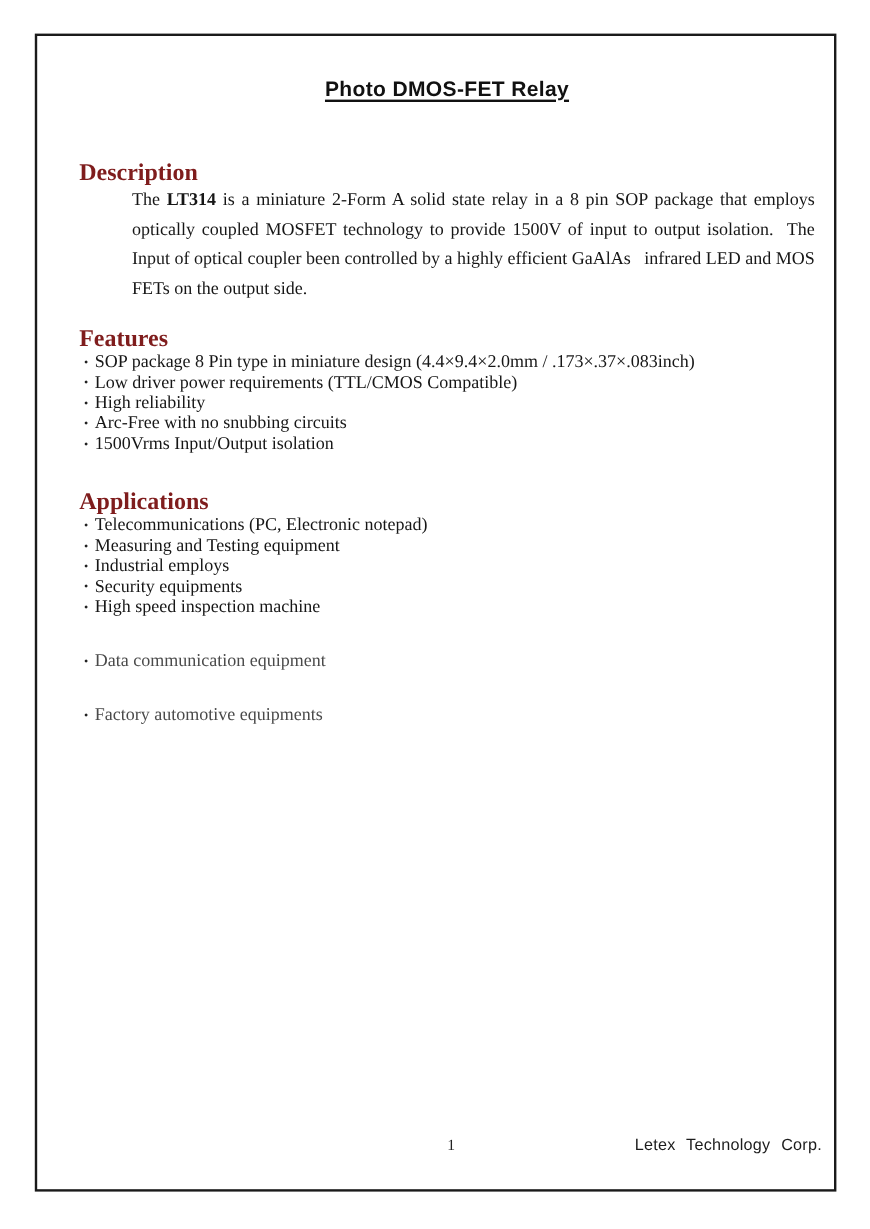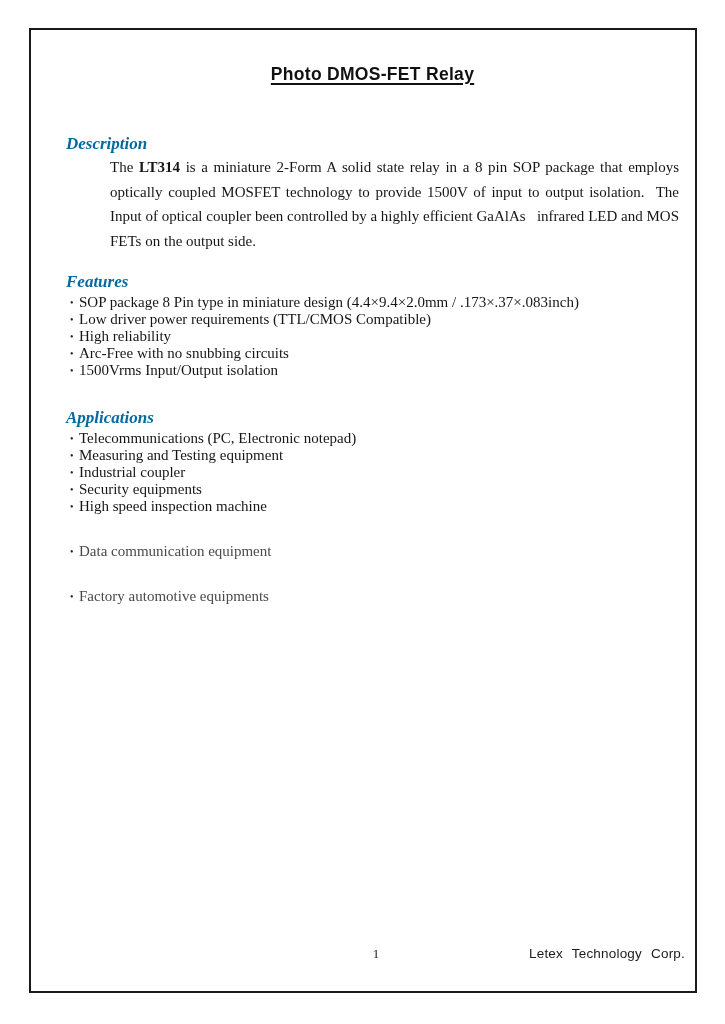--- a/index.html
+++ b/index.html
@@ -34,24 +34,23 @@
     font-size: 17.5px;
     line-height: 24px;
     letter-spacing: 0.3px;
     color: #111111;
     text-decoration: underline;
     text-decoration-thickness: 1.5px;
     text-underline-offset: 3px;
   }
   .section-heading {
     font-weight: bold;
-    font-size: 17px;
+    font-size: 20px;
     line-height: 22px;
-    color: #0369a1;
-    font-style: italic;
+    color: #7f1d1d;
   }
   .section-description { margin-top: 47px; }
   .description-paragraph {
     font-size: 15px;
     line-height: 24.5px;
     text-align: justify;
     text-justify: inter-word;
     margin-left: 44px;
   }
   .description-paragraph .model { font-weight: bold; }
@@ -121,21 +120,21 @@
           <li><span class="bullet">•</span><span>Arc-Free with no snubbing circuits</span></li>
           <li><span class="bullet">•</span><span>1500Vrms Input/Output isolation</span></li>
         </ul>
       </div>
 
       <div class="section-applications">
         <div class="section-heading">Applications</div>
         <ul class="bullet-list">
           <li><span class="bullet">•</span><span>Telecommunications (PC, Electronic notepad)</span></li>
           <li><span class="bullet">•</span><span>Measuring and Testing equipment</span></li>
-          <li><span class="bullet">•</span><span>Industrial coupler</span></li>
+          <li><span class="bullet">•</span><span>Industrial employs</span></li>
           <li><span class="bullet">•</span><span>Security equipments</span></li>
           <li><span class="bullet">•</span><span>High speed inspection machine</span></li>
           <li class="muted"><span class="bullet">•</span><span>Data communication equipment</span></li>
           <li class="muted"><span class="bullet">•</span><span>Factory automotive equipments</span></li>
         </ul>
       </div>
 
       <div class="footer-row">
         <span class="page-number">1</span>
         <span class="company-name">Letex Technology Corp.</span>

